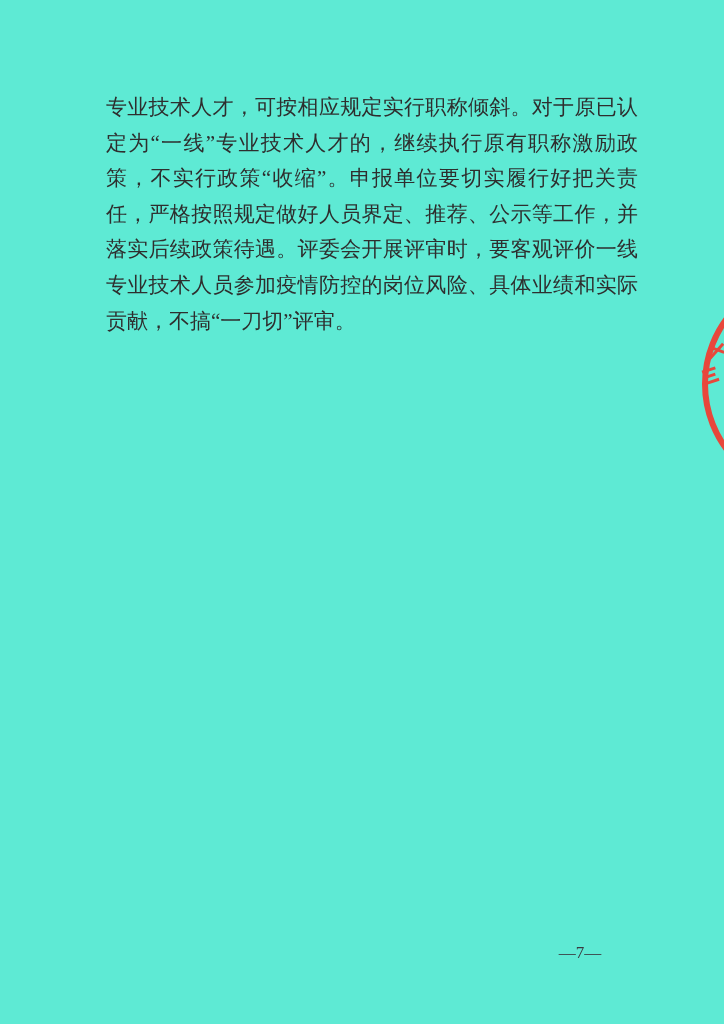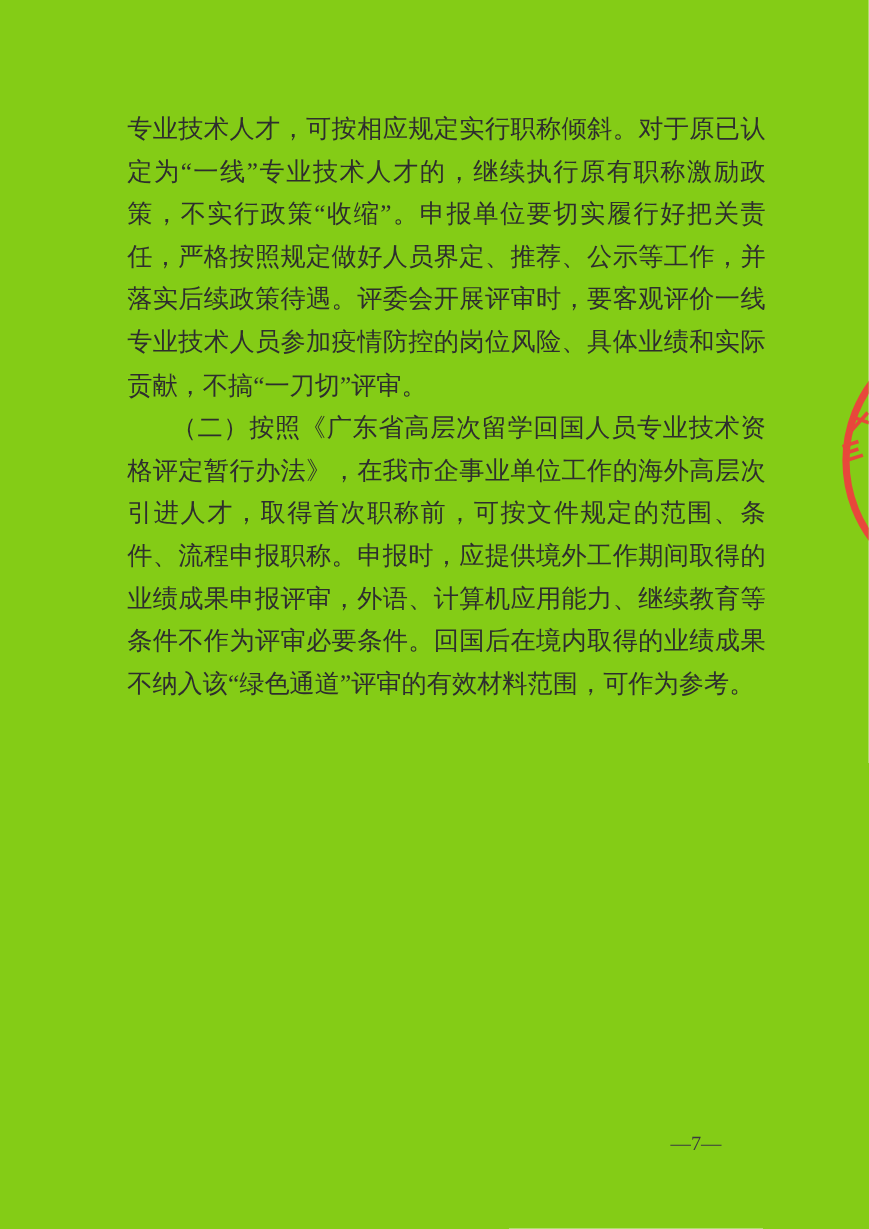--- a/index.html
+++ b/index.html
@@ -4,21 +4,21 @@
 <style>
   html, body {
     margin: 0;
     padding: 0;
     background: #ffffff;
   }
   .page {
     position: relative;
     width: 724px;
     height: 1024px;
-    background: #84cc16;
+    background: #5eead4;
     overflow: hidden;
     font-family: "Liberation Serif", "DejaVu Serif", serif;
   }
   .doc-body {
     position: absolute;
     left: 106px;
     top: 90px;
     width: 532px;
     color: #2e2e2e;
     font-size: 21px;
@@ -102,21 +102,20 @@
   .seal-frag-b .bar:nth-child(2) { top: 6px; width: 12px; }
   .seal-frag-b .bar:nth-child(3) { top: 12px; width: 14px; }
 </style>
 </head>
 <body>
 
 <div class="page">
 
   <div class="doc-body">
     <p>专业技术人才，可按相应规定实行职称倾斜。对于原已认定为“一线”专业技术人才的，继续执行原有职称激励政策，不实行政策“收缩”。申报单位要切实履行好把关责任，严格按照规定做好人员界定、推荐、公示等工作，并落实后续政策待遇。评委会开展评审时，要客观评价一线专业技术人员参加疫情防控的岗位风险、具体业绩和实际贡献，不搞“一刀切”评审。</p>
-    <p class="indent">（二）按照《广东省高层次留学回国人员专业技术资格评定暂行办法》，在我市企事业单位工作的海外高层次引进人才，取得首次职称前，可按文件规定的范围、条件、流程申报职称。申报时，应提供境外工作期间取得的业绩成果申报评审，外语、计算机应用能力、继续教育等条件不作为评审必要条件。回国后在境内取得的业绩成果不纳入该“绿色通道”评审的有效材料范围，可作为参考。</p>
   </div>
 
   <div class="seal-circle"></div>
   <div class="seal-frag seal-frag-a">
     <div class="stroke-v"></div>
     <div class="stroke-h"></div>
   </div>
   <div class="seal-frag seal-frag-b">
     <div class="bar"></div>
     <div class="bar"></div>

